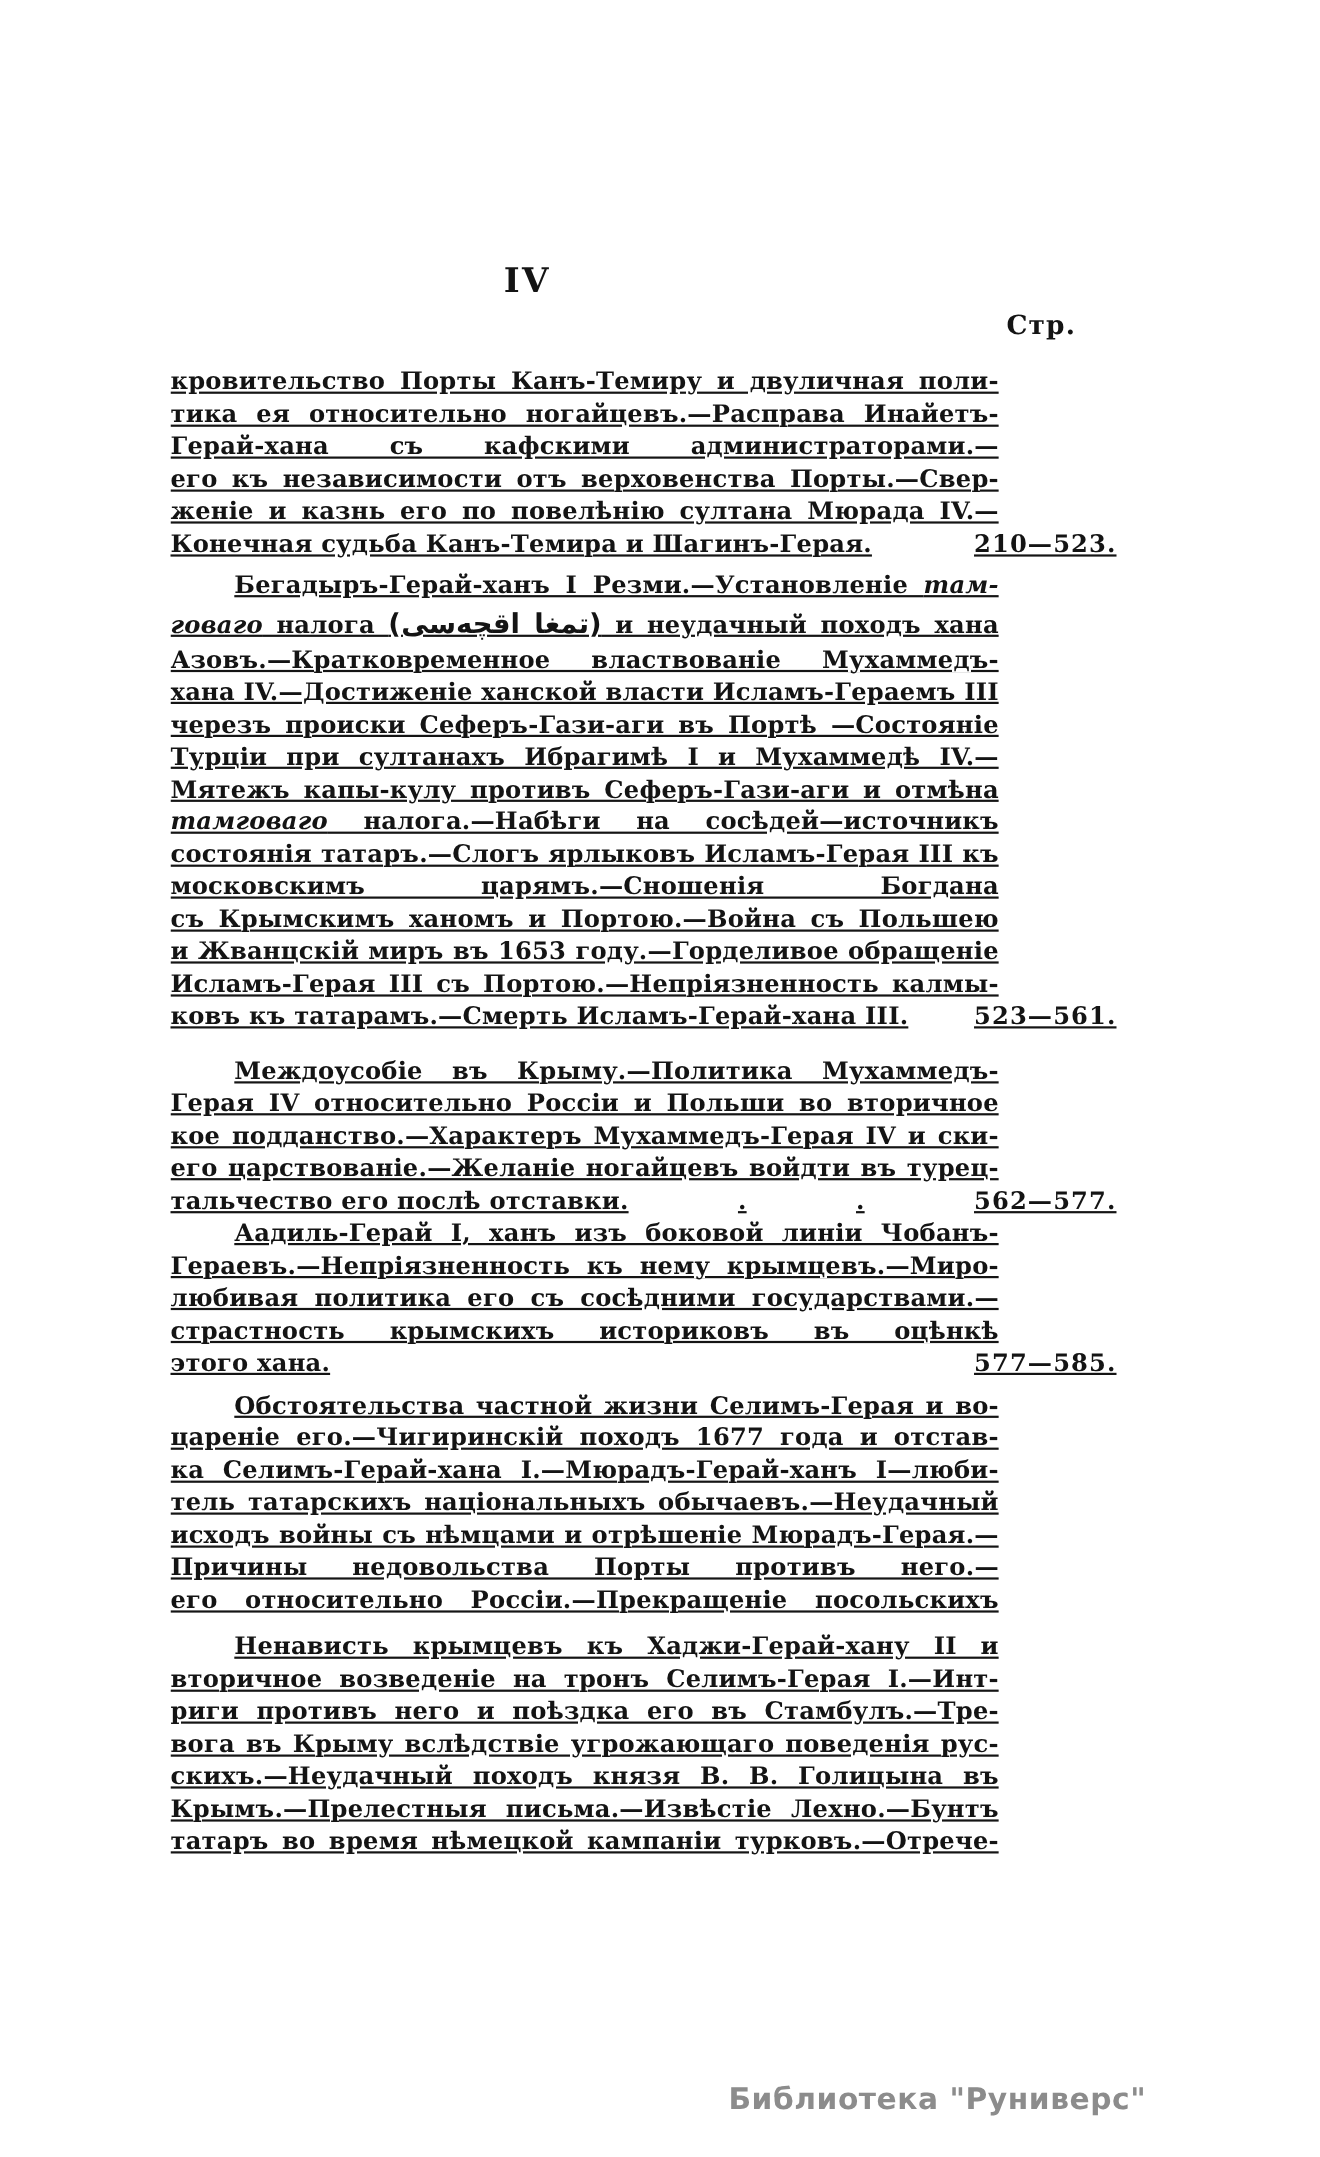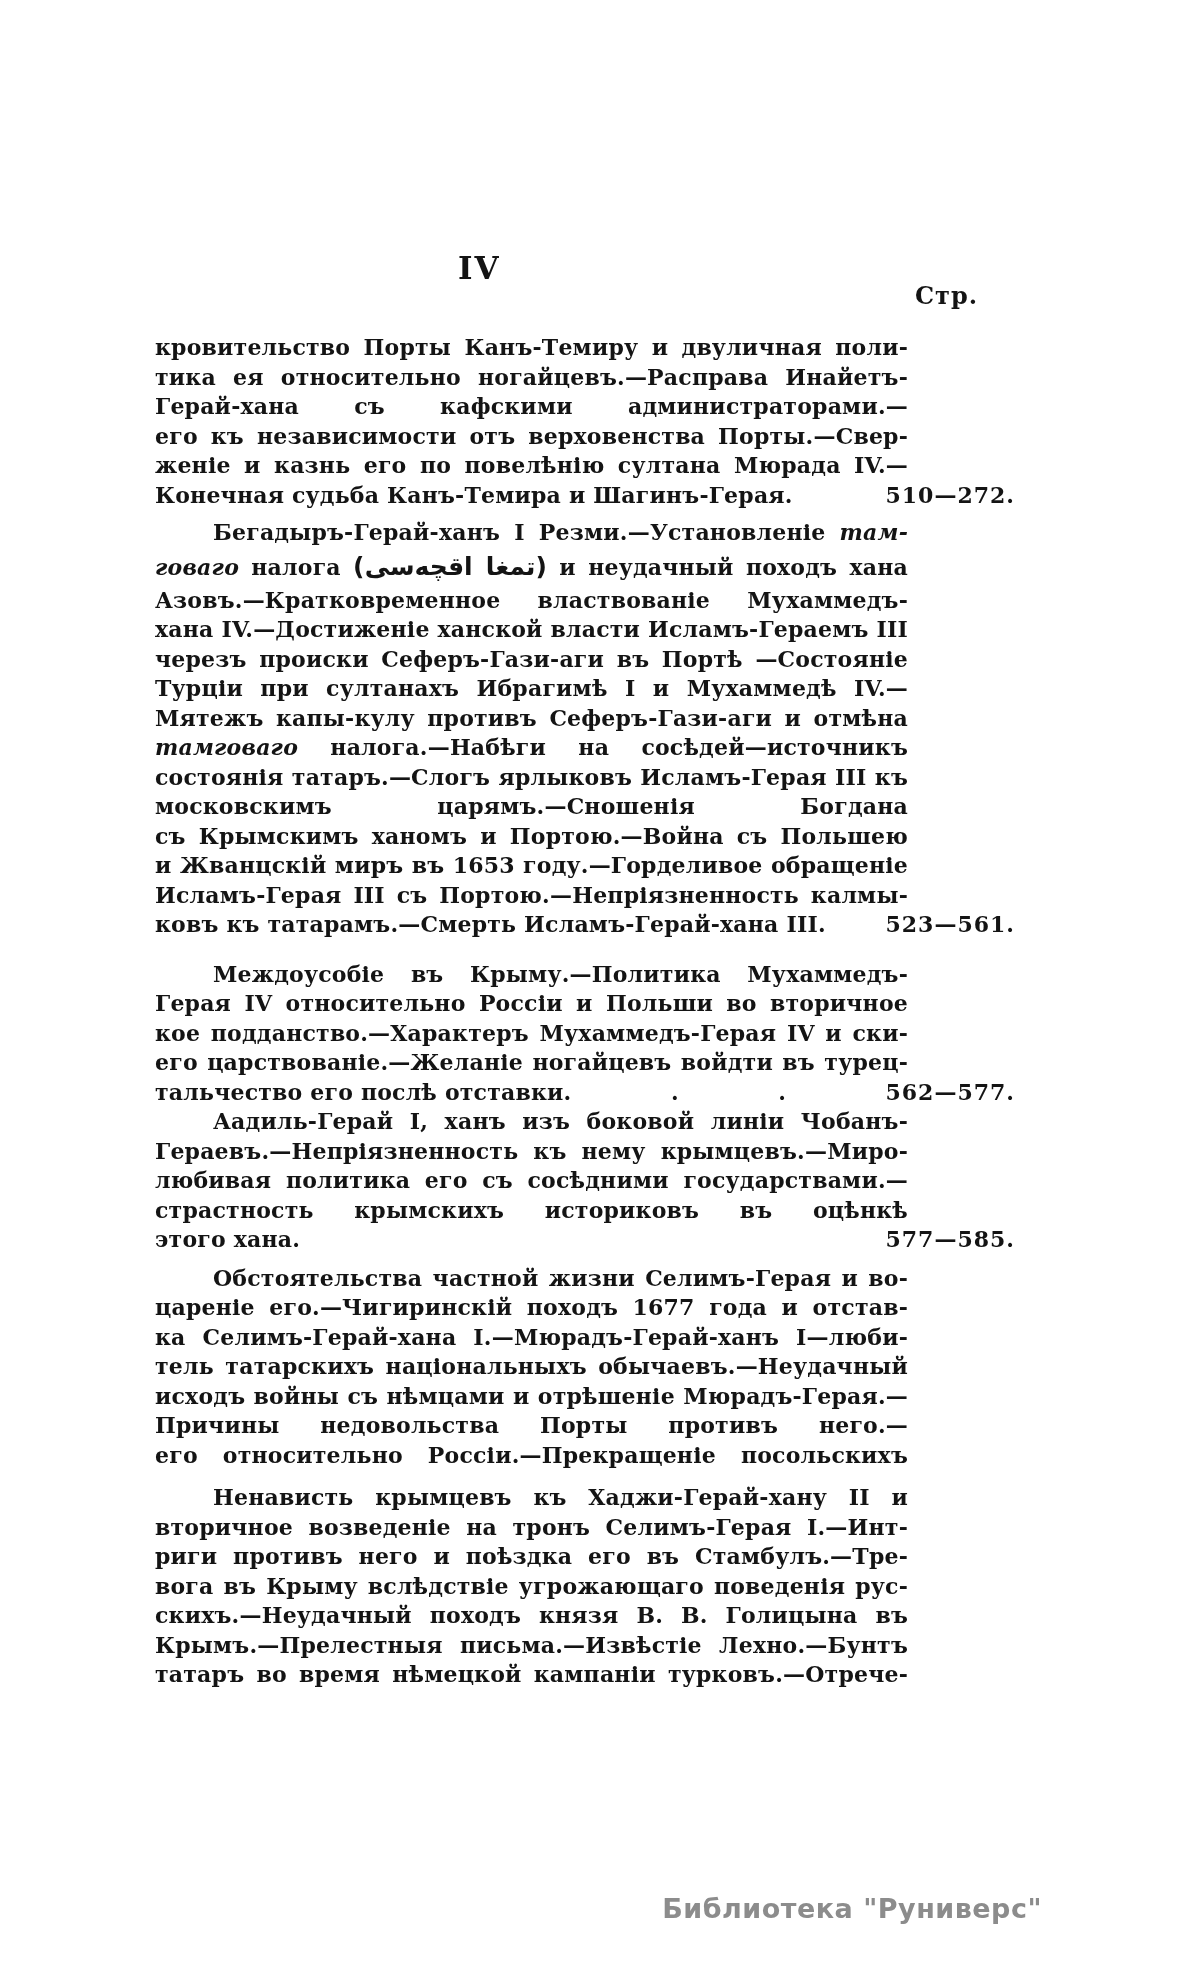--- a/index.html
+++ b/index.html
@@ -8,31 +8,32 @@
     position:relative;
     width:1200px; height:1961px;
     margin:0 auto;
     background:#ffffff;
     color:#141414;
     font-family:"DejaVu Serif", serif;
     font-weight:bold;
     overflow:hidden;
   }
   .roman {
-    position:absolute; left:458px; top:250px;
+    position:absolute; left:458px; top:237px;
     font-size:31px; letter-spacing:2px;
   }
   .str-label {
     position:absolute; left:915px; top:281px;
     font-size:24px; letter-spacing:1px;
   }
   .toc {
     position:absolute; left:155px; top:333px;
     width:860px;
     font-size:22px;
+    text-decoration:underline;
   }
   .para { margin:0; }
   .para-2 { margin-top:8px; }
   .para-3 { margin-top:20px; }
   .para-4 { margin-top:0; }
   .para-5 { margin-top:9px; }
   .para-6 { margin-top:13px; }
   .line {
     height:29.5px; line-height:29.5px;
     width:753px;
@@ -80,21 +81,21 @@
   <div class="str-label">Стр.</div>
   <div class="toc">
       <div class="para para-1">
         <div class="line just"><span class="ltext"><span>кровительство Порты Канъ-Темиру и двуличная поли-</span></span></div>
         <div class="line just"><span class="ltext"><span>тика ея относительно ногайцевъ.—Расправа Инайетъ-</span></span></div>
         <div class="line just"><span class="ltext"><span>Герай-хана съ кафскими администраторами.—Стремленіе</span></span></div>
         <div class="line just"><span class="ltext"><span>его къ независимости отъ верховенства Порты.—Свер-</span></span></div>
         <div class="line just"><span class="ltext"><span>женіе и казнь его по повелѣнію султана Мюрада IV.—</span></span></div>
         <div class="line pages-line">
           <span class="ltext"><span>Конечная судьба Канъ-Темира и Шагинъ-Герая.</span></span>
-          <span class="pages">510—272.</span>
+          <span class="pages">210—523.</span>
         </div>
       </div>
       <div class="para para-2">
         <div class="line just first-indent"><span class="ltext"><span>Бегадыръ-Герай-ханъ I Резми.—Установленіе </span><span class="it">там-</span></span></div>
         <div class="line just tall"><span class="ltext"><span class="it">говаго</span><span> налога </span><span class="arabic">(تمغا اقچه‌سی)</span><span> и неудачный походъ хана подъ</span></span></div>
         <div class="line just"><span class="ltext"><span>Азовъ.—Кратковременное властвованіе Мухаммедъ-Герай-</span></span></div>
         <div class="line just"><span class="ltext"><span>хана IV.—Достиженіе ханской власти Исламъ-Гераемъ III</span></span></div>
         <div class="line just"><span class="ltext"><span>черезъ происки Сеферъ-Гази-аги въ Портѣ —Состояніе</span></span></div>
         <div class="line just"><span class="ltext"><span>Турціи при султанахъ Ибрагимѣ I и Мухаммедѣ IV.—</span></span></div>
         <div class="line just"><span class="ltext"><span>Мятежъ капы-кулу противъ Сеферъ-Гази-аги и отмѣна</span></span></div>

